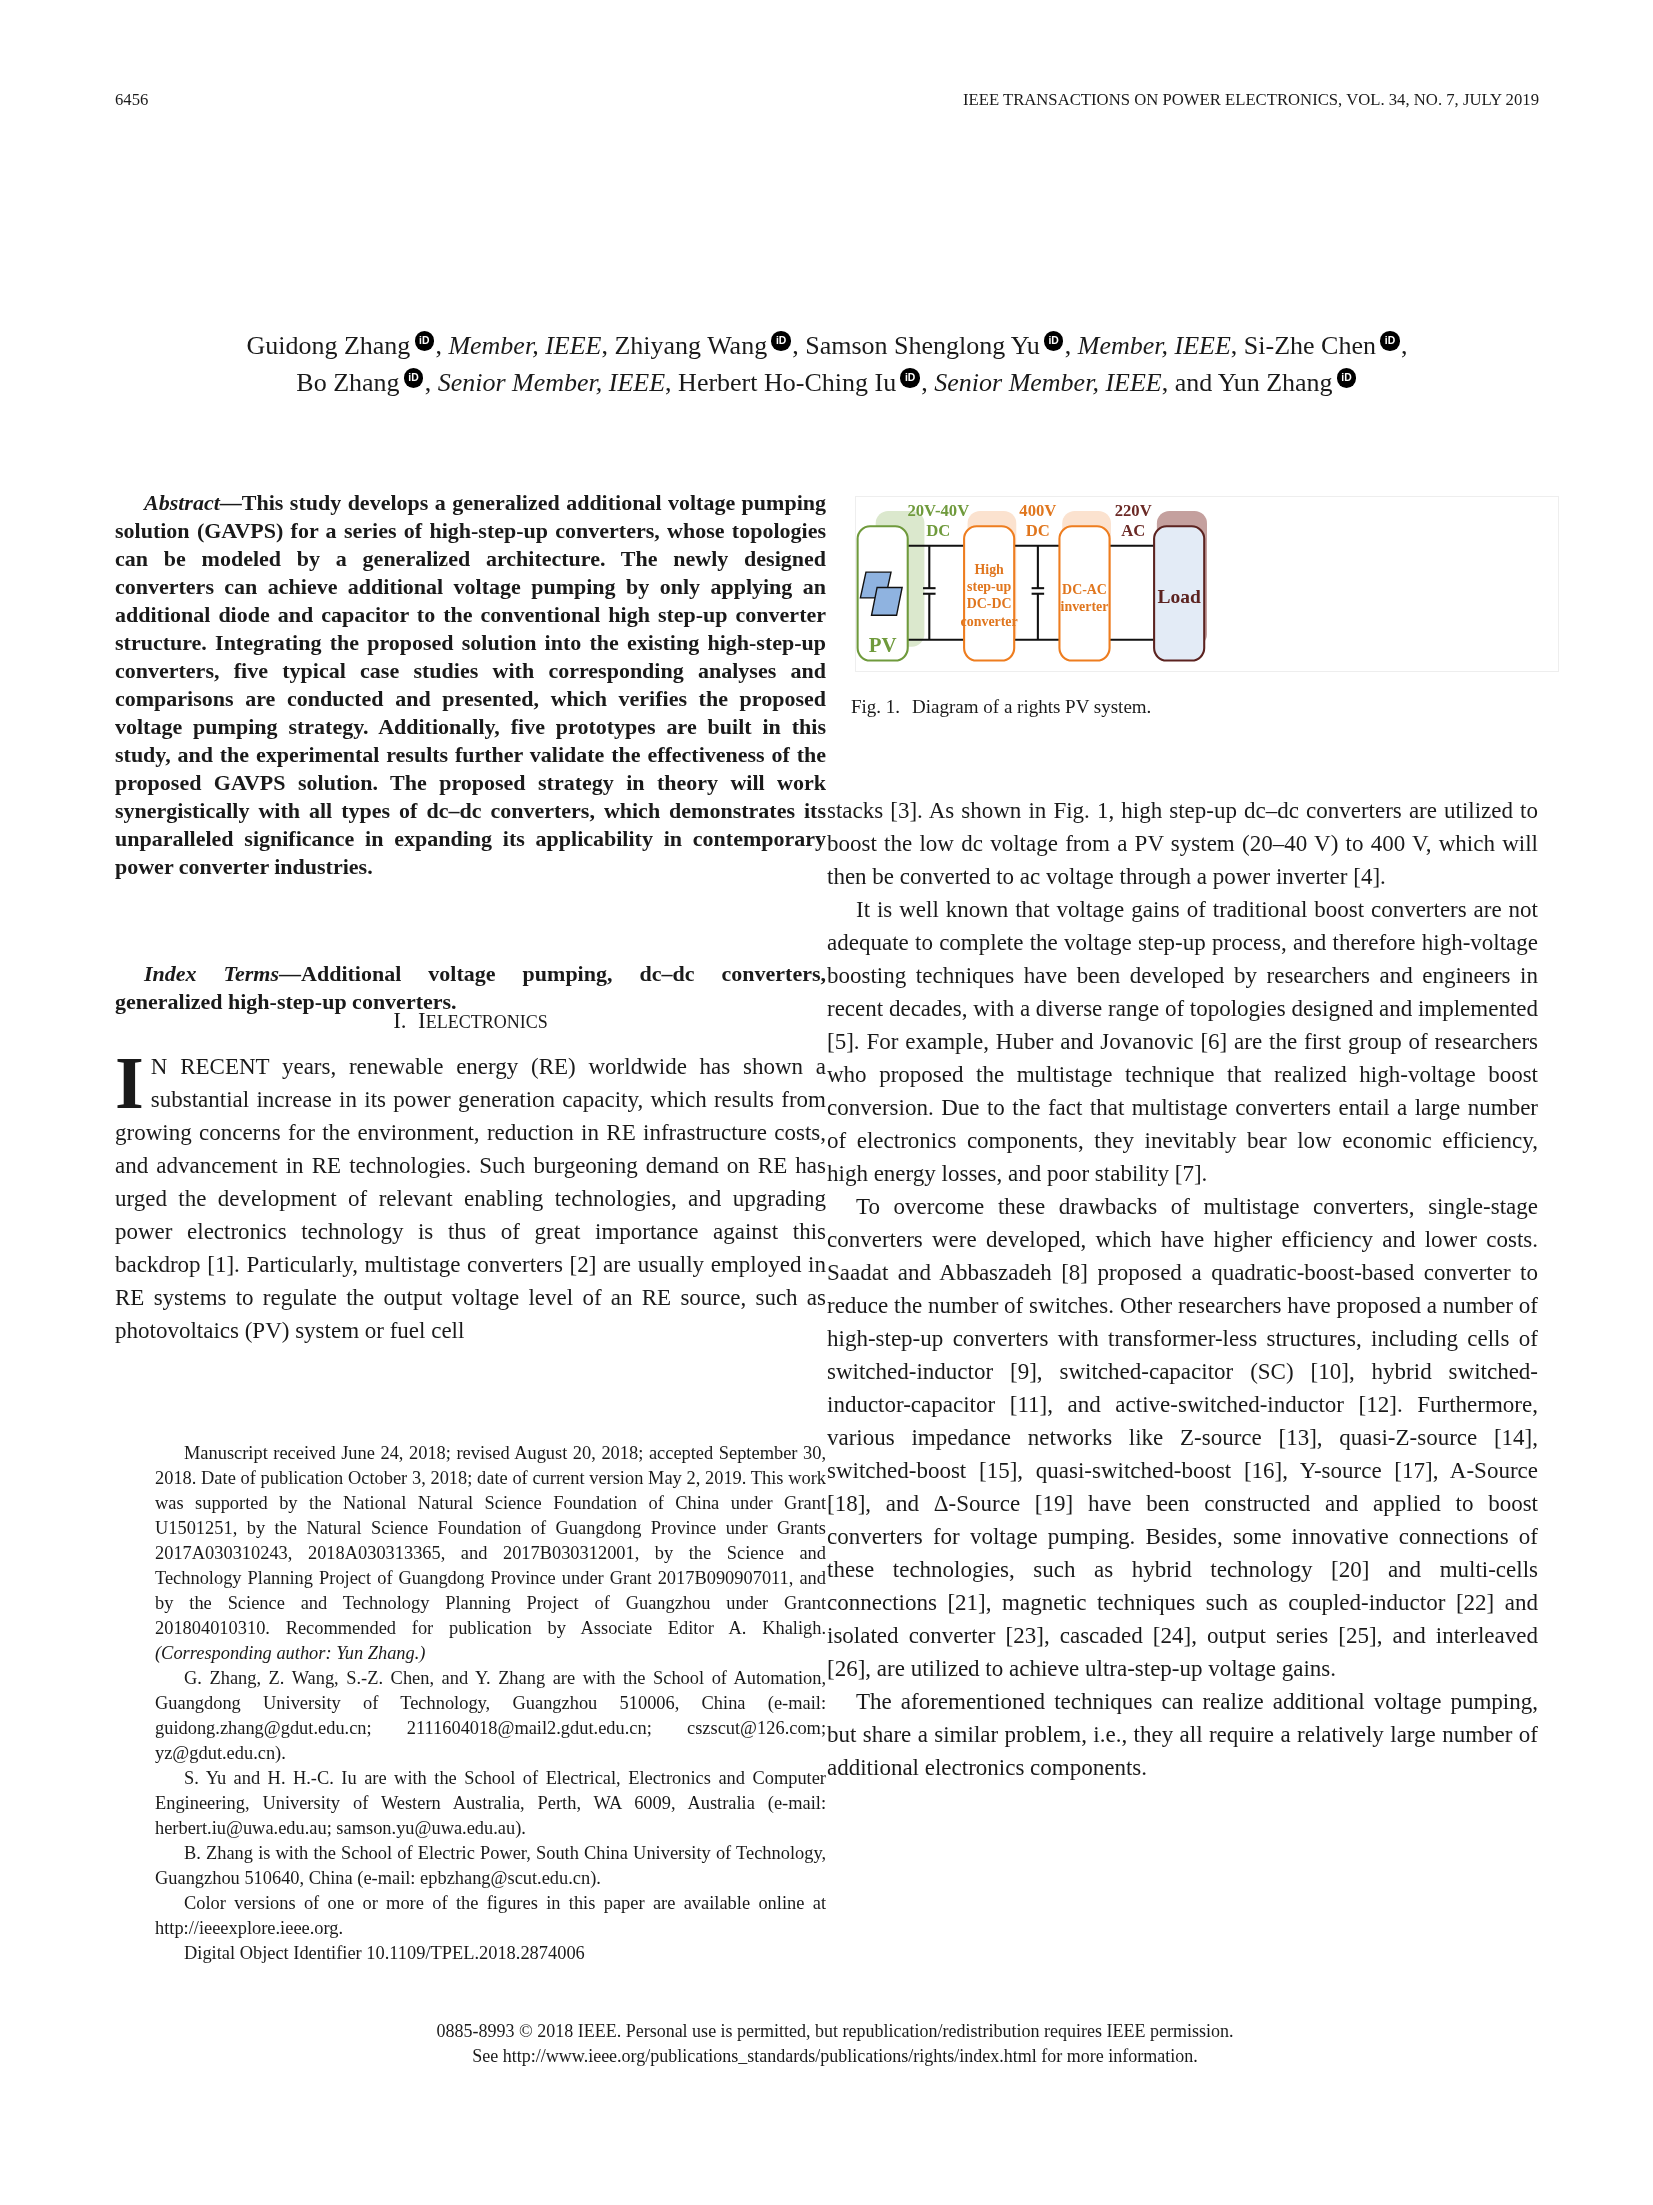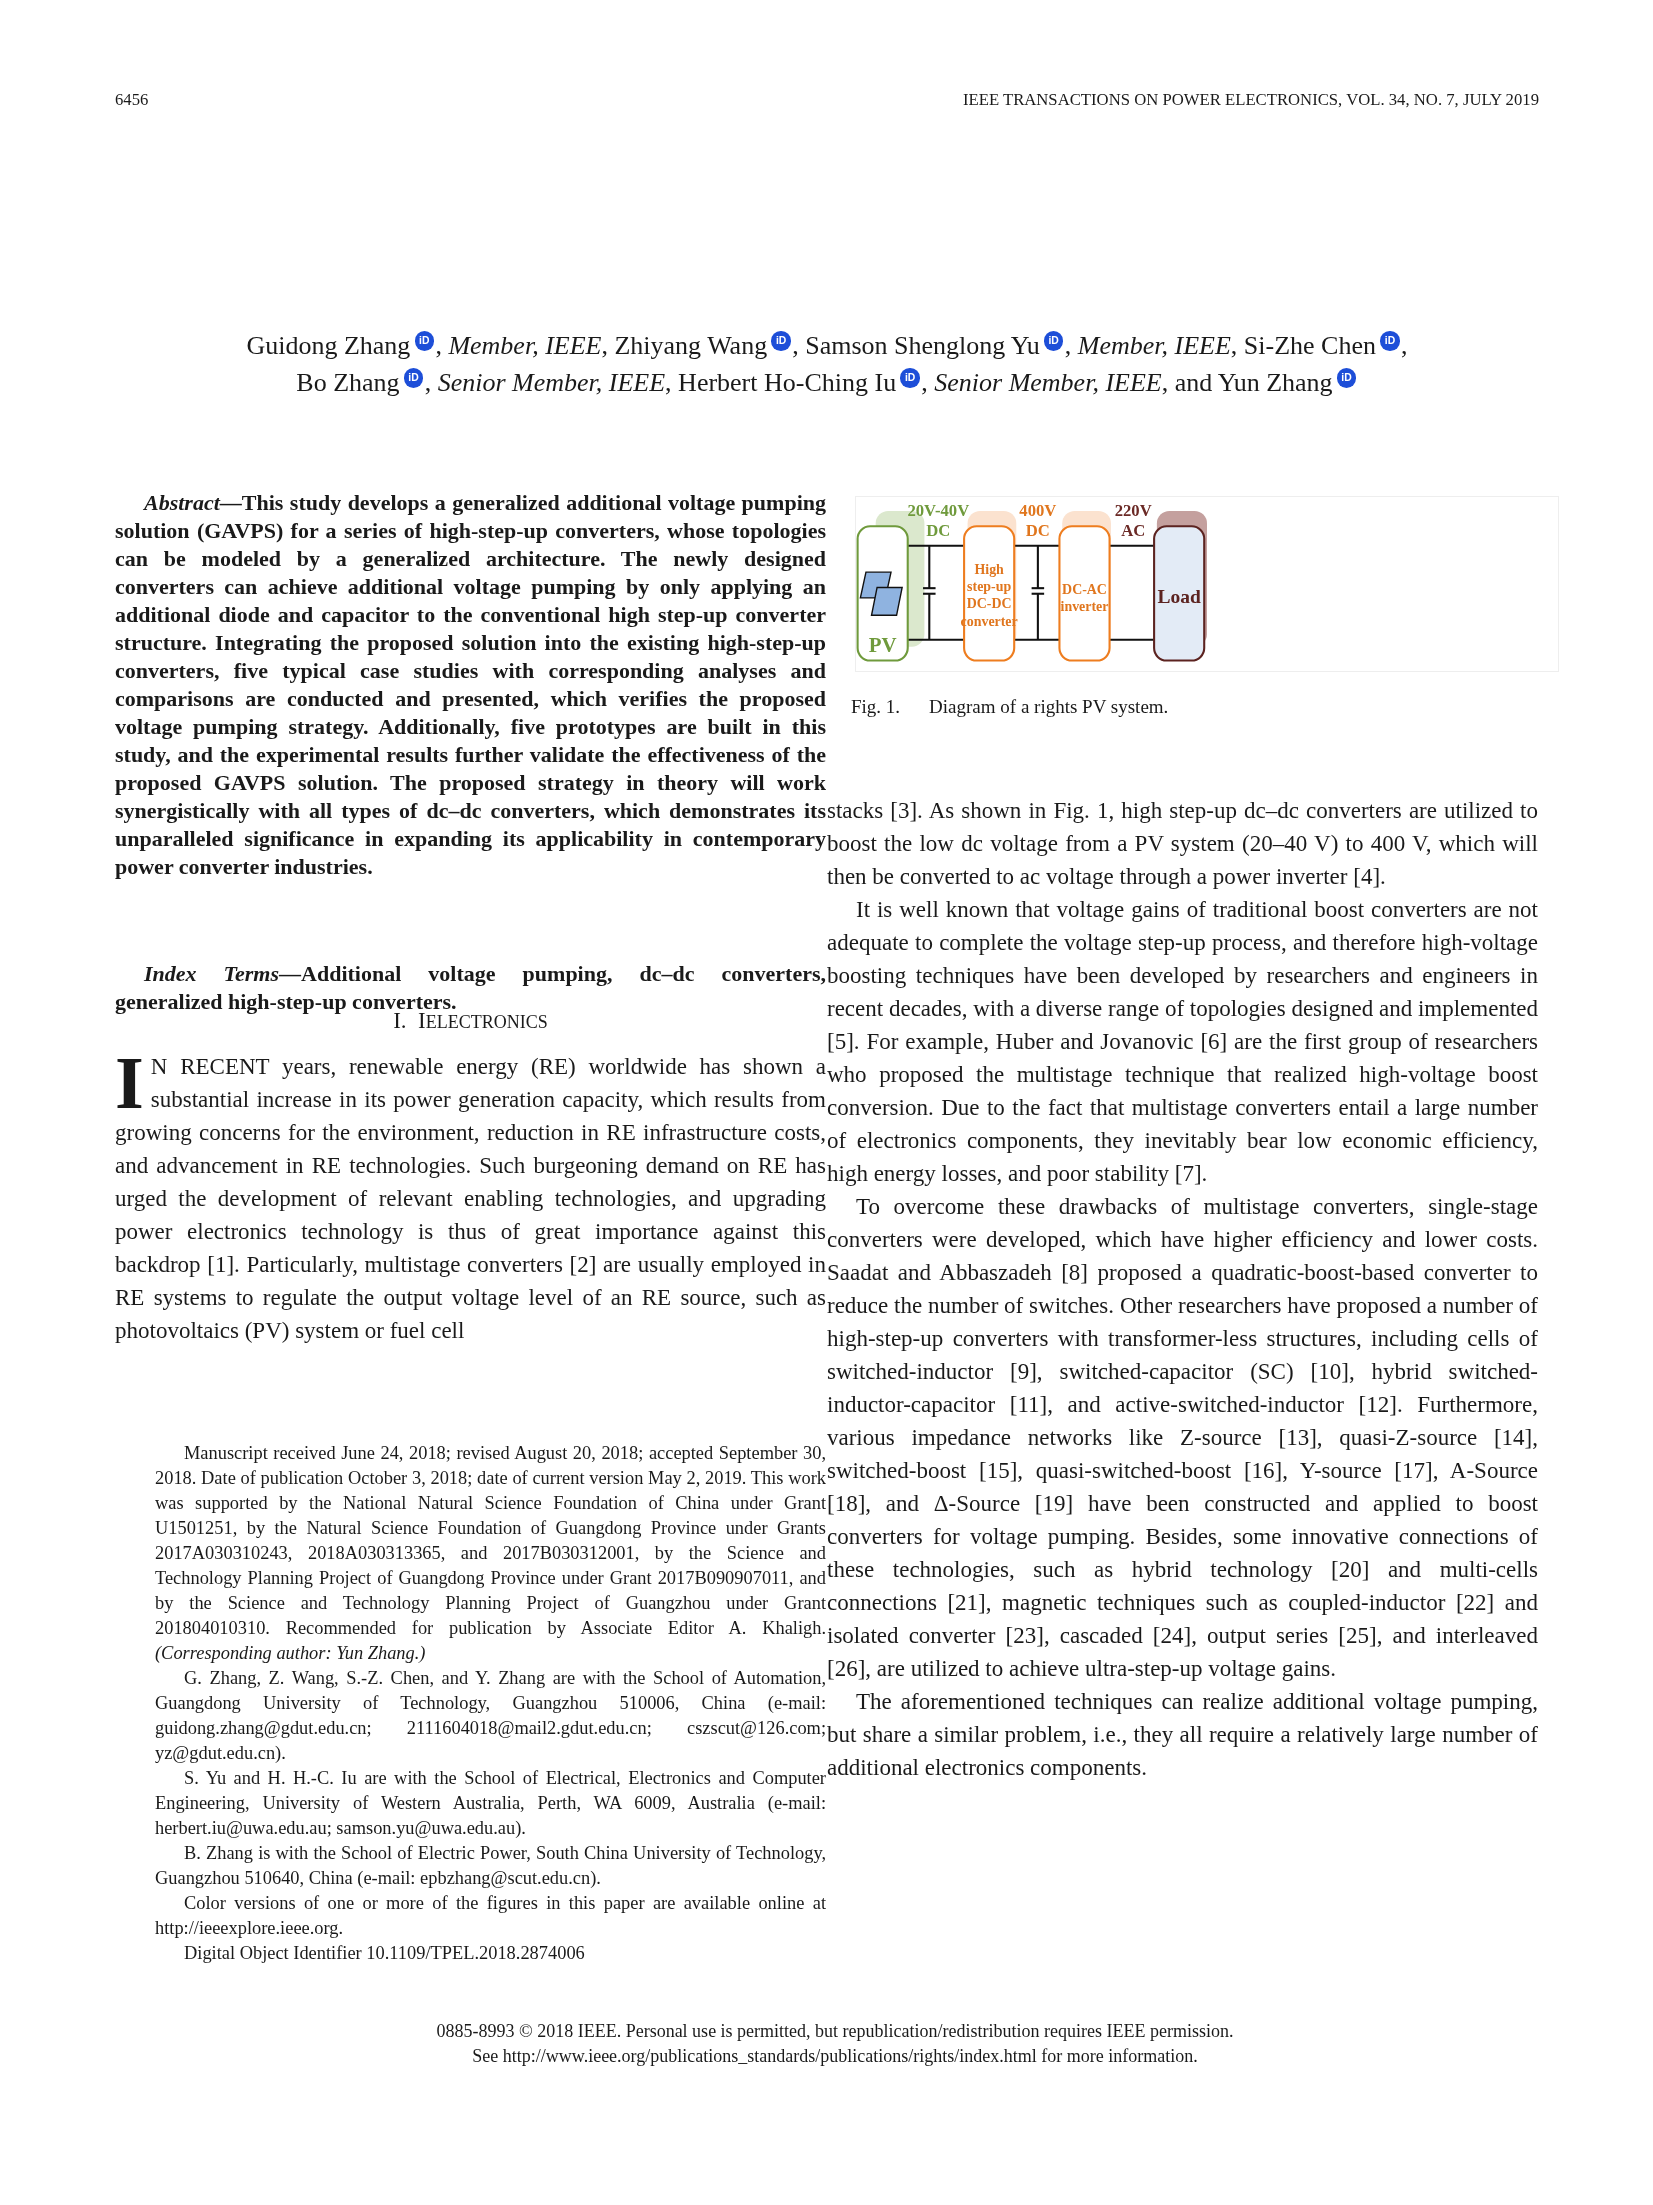--- a/index.html
+++ b/index.html
@@ -15,21 +15,21 @@
       position: absolute; top: 161px; left: 0; right: 0; text-align: center;
       font-size: 61px; line-height: 78px; font-weight: normal;
     }
     .authors {
       position: absolute; top: 327px; left: 104px; right: 104px; text-align: center;
       font-size: 26px; line-height: 37px;
     }
     .authors i { font-style: italic; }
     .orcid {
       display: inline-block; width: 19.5px; height: 19.5px; border-radius: 50%;
-      background: #1d4ed8; color: #fff; font-family: "Liberation Sans", sans-serif;
+      background: #000000; color: #fff; font-family: "Liberation Sans", sans-serif;
       font-size: 10.4px; font-weight: bold; line-height: 19.5px; text-align: center;
       vertical-align: 9.7px; margin: 0 1.4px 0 4.2px;
     }
     .col { position: absolute; width: 711px; font-size: 23px; line-height: 33px; text-align: justify; }
     .col-left { left: 115px; }
     .col-right { left: 827px; }
     p { margin: 0; }
     .indent { text-indent: 29px; }
     .abstract { top: 489px; font-weight: bold; font-size: 22px; line-height: 28px; }
     .abstract i { font-weight: bold; font-style: italic; }
@@ -43,21 +43,21 @@
     }
     .footnote { top: 1441px; font-size: 18.4px; line-height: 25px; }
     .footnote p { text-indent: 29px; margin-left: 40px; }
     .figure {
       position: absolute; left: 855px; top: 496px; width: 702px; height: 174px;
       border: 0.7px solid #eeeeee; background: #fff;
     }
     .fig-caption {
       position: absolute; left: 851px; top: 696px; font-size: 19px;
     }
-    .fig-caption .label { margin-right: 29px; }
+    .fig-caption .label { margin-right: 12px; }
     .right-text { top: 794px; }
     .copyright {
       position: absolute; top: 2019px; left: 0; right: 0; text-align: center;
       font-size: 18px; line-height: 25px; padding-left: 16px;
     }
     svg text { font-family: "Liberation Serif", serif; font-weight: bold; }
   </style>
 </head>
 <body>
 

